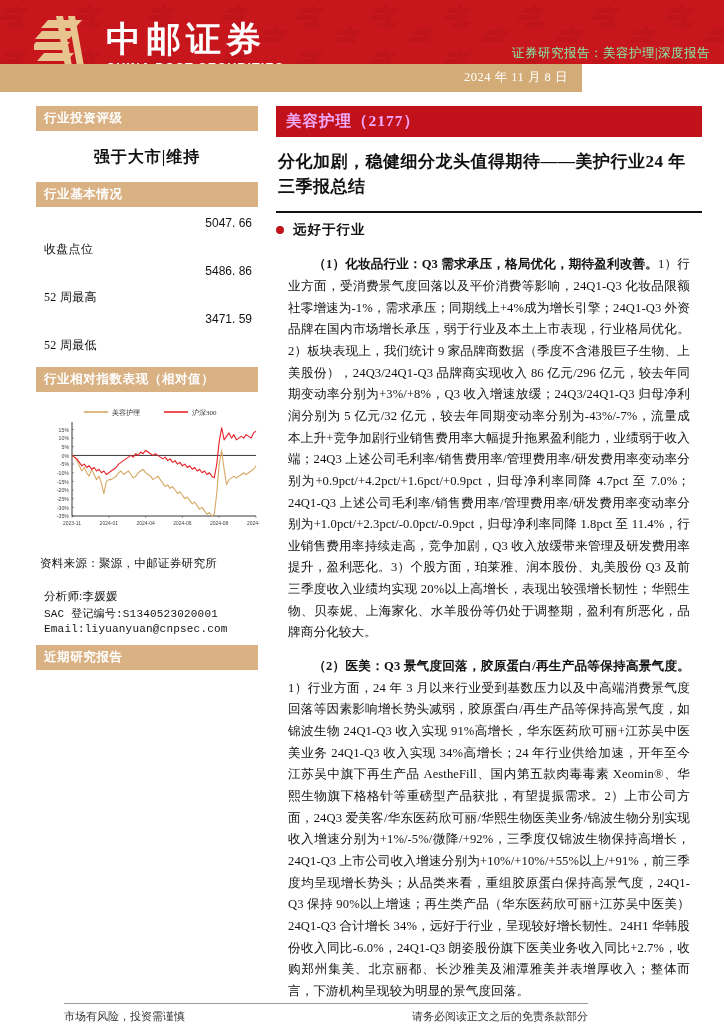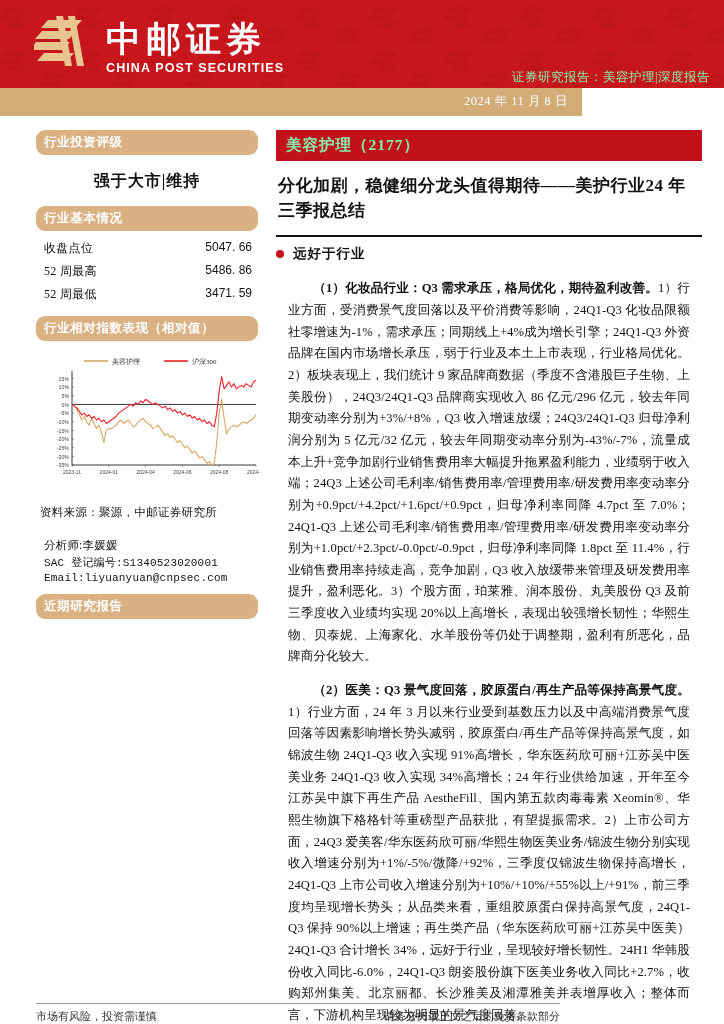--- a/index.html
+++ b/index.html
@@ -2,58 +2,58 @@
 <html><head>
 <meta charset="utf-8">
 <style>
   html,body{margin:0;padding:0;}
   body{
     width:724px;height:1024px;background:#ffffff;
     font-family:"Liberation Serif","DejaVu Serif",serif;
     color:#111; overflow:hidden; position:relative;
   }
   
-  .header{position:relative;width:724px;height:88px;background:#c8161d;overflow:hidden;}
+  .header{position:relative;width:724px;height:64px;background:#c8161d;overflow:hidden;}
   .header .pattern{position:absolute;inset:0;opacity:.13;}
   .logo-wrap{position:absolute;left:34px;top:14px;display:flex;align-items:flex-end;gap:10px;}
   .logo-mark{width:62px;height:60px;}
   .logo-text{display:flex;flex-direction:column;line-height:1;}
   .logo-cn{font-family:"Liberation Sans","DejaVu Sans",sans-serif;font-size:35px;font-weight:700;color:#fff;letter-spacing:5px;}
   .logo-en{font-family:"Liberation Sans","DejaVu Sans",sans-serif;font-size:12.5px;font-weight:700;color:#fff;letter-spacing:1.1px;margin-top:6px;}
   .report-kind{position:absolute;right:14px;bottom:2px;color:#86efac;font-size:12.5px;letter-spacing:.5px;}
   .tanband{width:582px;height:28px;background:#d3ab77;position:relative;}
   .tanband .date{position:absolute;right:14px;top:5px;color:#fff;font-size:12.5px;letter-spacing:.5px;}
   
   .cols{display:flex;padding:14px 22px 0 36px;gap:18px;}
   .left{width:222px;flex:0 0 222px;}
   .right{flex:1;}
-  .sec-head{background:#d9b183;color:#fff;font-size:12.5px;font-weight:700;padding:4px 8px;letter-spacing:.6px;border-radius:9px;}
+  .sec-head{background:#d9b183;color:#fff;font-size:12.5px;font-weight:700;padding:4px 8px;letter-spacing:.6px;}
   .rating{text-align:center;font-size:16px;font-weight:700;padding:16px 0 14px;letter-spacing:1px;}
   .kv{display:flex;justify-content:space-between;font-size:12px;padding:3px 6px 3px 8px;}
-  .kv .k{letter-spacing:.3px;}
+  .kv .k{letter-spacing:.3px;margin-top:25px;}
   .kv .v{font-family:"Liberation Sans","DejaVu Sans",sans-serif;font-size:12px;}
   .spacer6{height:6px;}
   .spacer10{height:10px;}
   .chart-box{padding:6px 2px 0 2px;}
   .src{font-size:11.5px;padding:4px 0 0 4px;letter-spacing:.3px;}
   .an-line{font-size:11.5px;padding:2px 0 0 8px;letter-spacing:.2px;}
   .an-mono{font-family:"Liberation Mono","DejaVu Sans Mono",monospace;font-size:11px;}
   .rep-item{font-size:12px;padding:6px 6px 0 14px;line-height:1.65;letter-spacing:.2px;}
   
-  .title-bar{background:#c1121c;color:#86efac;font-size:15.5px;font-weight:700;padding:5px 10px;letter-spacing:1px;}
+  .title-bar{background:#c1121c;color:#f0abfc;font-size:15.5px;font-weight:700;padding:5px 10px;letter-spacing:1px;}
   .headline{font-size:17px;font-weight:700;line-height:1.45;padding:13px 2px 10px 2px;letter-spacing:.5px;}
   .rule-thick{border-top:2px solid #111;margin:2px 0 8px 0;}
   .bullet-row{display:flex;align-items:center;gap:9px;padding-bottom:3px;}
   .dot{width:8px;height:8px;border-radius:50%;background:#c1121c;display:inline-block;}
   .bullet-label{font-size:13.5px;font-weight:700;letter-spacing:1px;}
   .para{font-size:12.6px;line-height:1.72;text-align:justify;letter-spacing:.1px;margin:12px;}
   .para b{font-weight:700;}
   .indent{text-indent:2em;}
   
-  .footer{position:absolute;left:0;bottom:0;width:596px;}
+  .footer{position:absolute;left:0;bottom:0;width:596px;padding-left:28px;}
   .footer .line{border-top:1px solid #9a9a9a;margin:0 36px;}
   .footer .row{display:flex;justify-content:space-between;padding:5px 36px 0 36px;font-size:11px;color:#333;}
 </style>
 </head>
 <body>
 
 <div class="header">
   <svg class="pattern" viewBox="0 0 724 88" preserveAspectRatio="none">
     <defs>
       <pattern id="pp" width="74" height="44" patternUnits="userSpaceOnUse">

